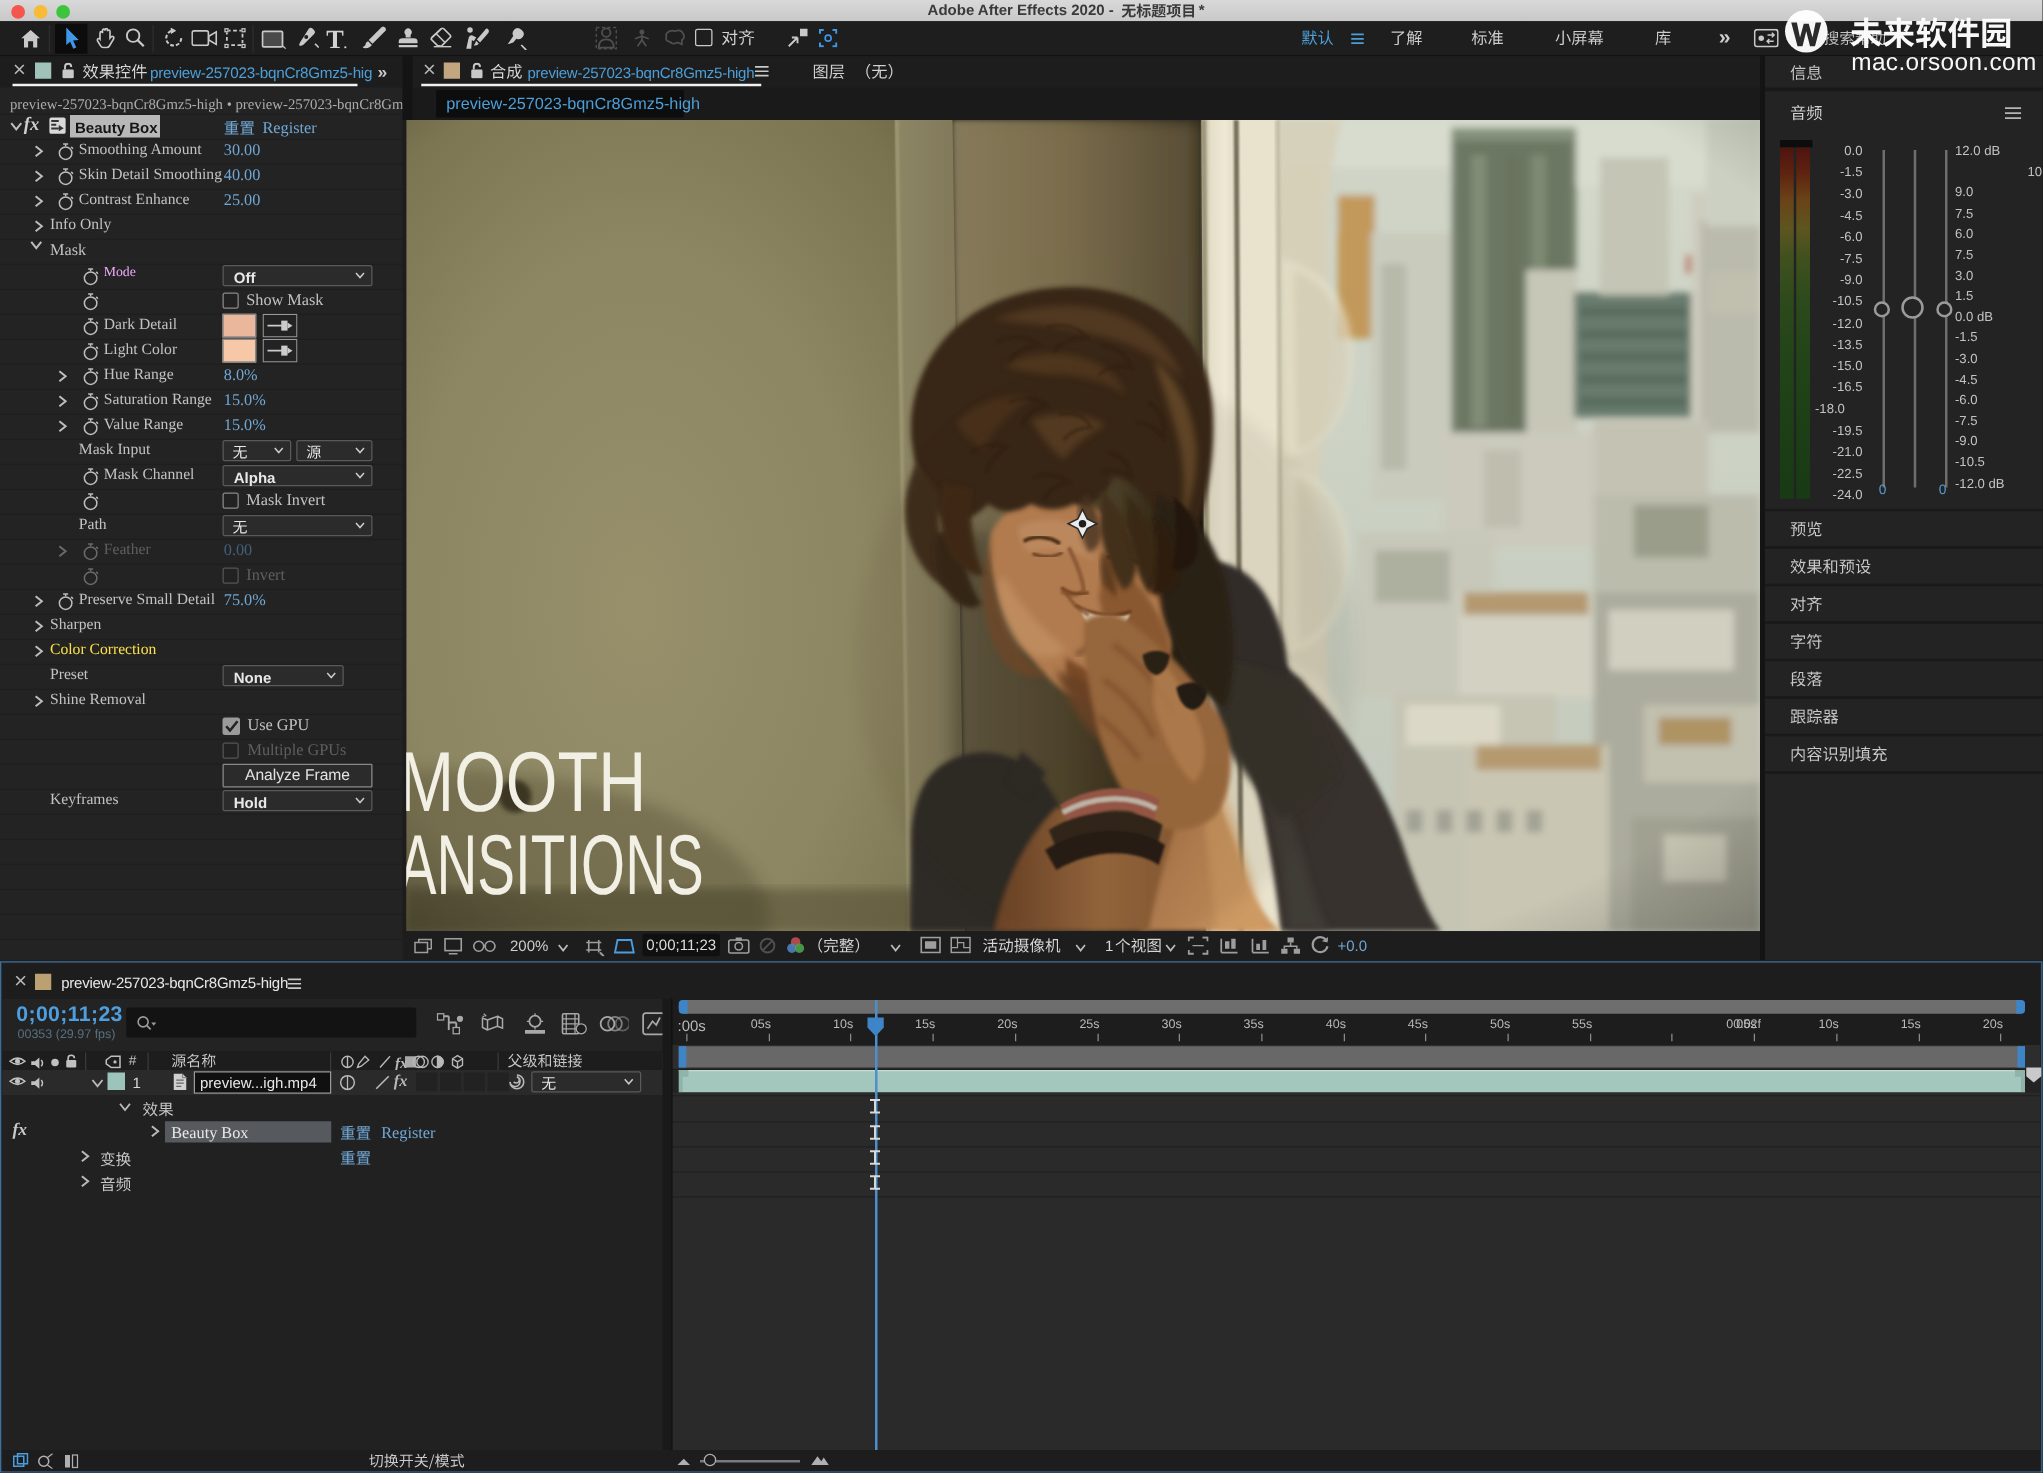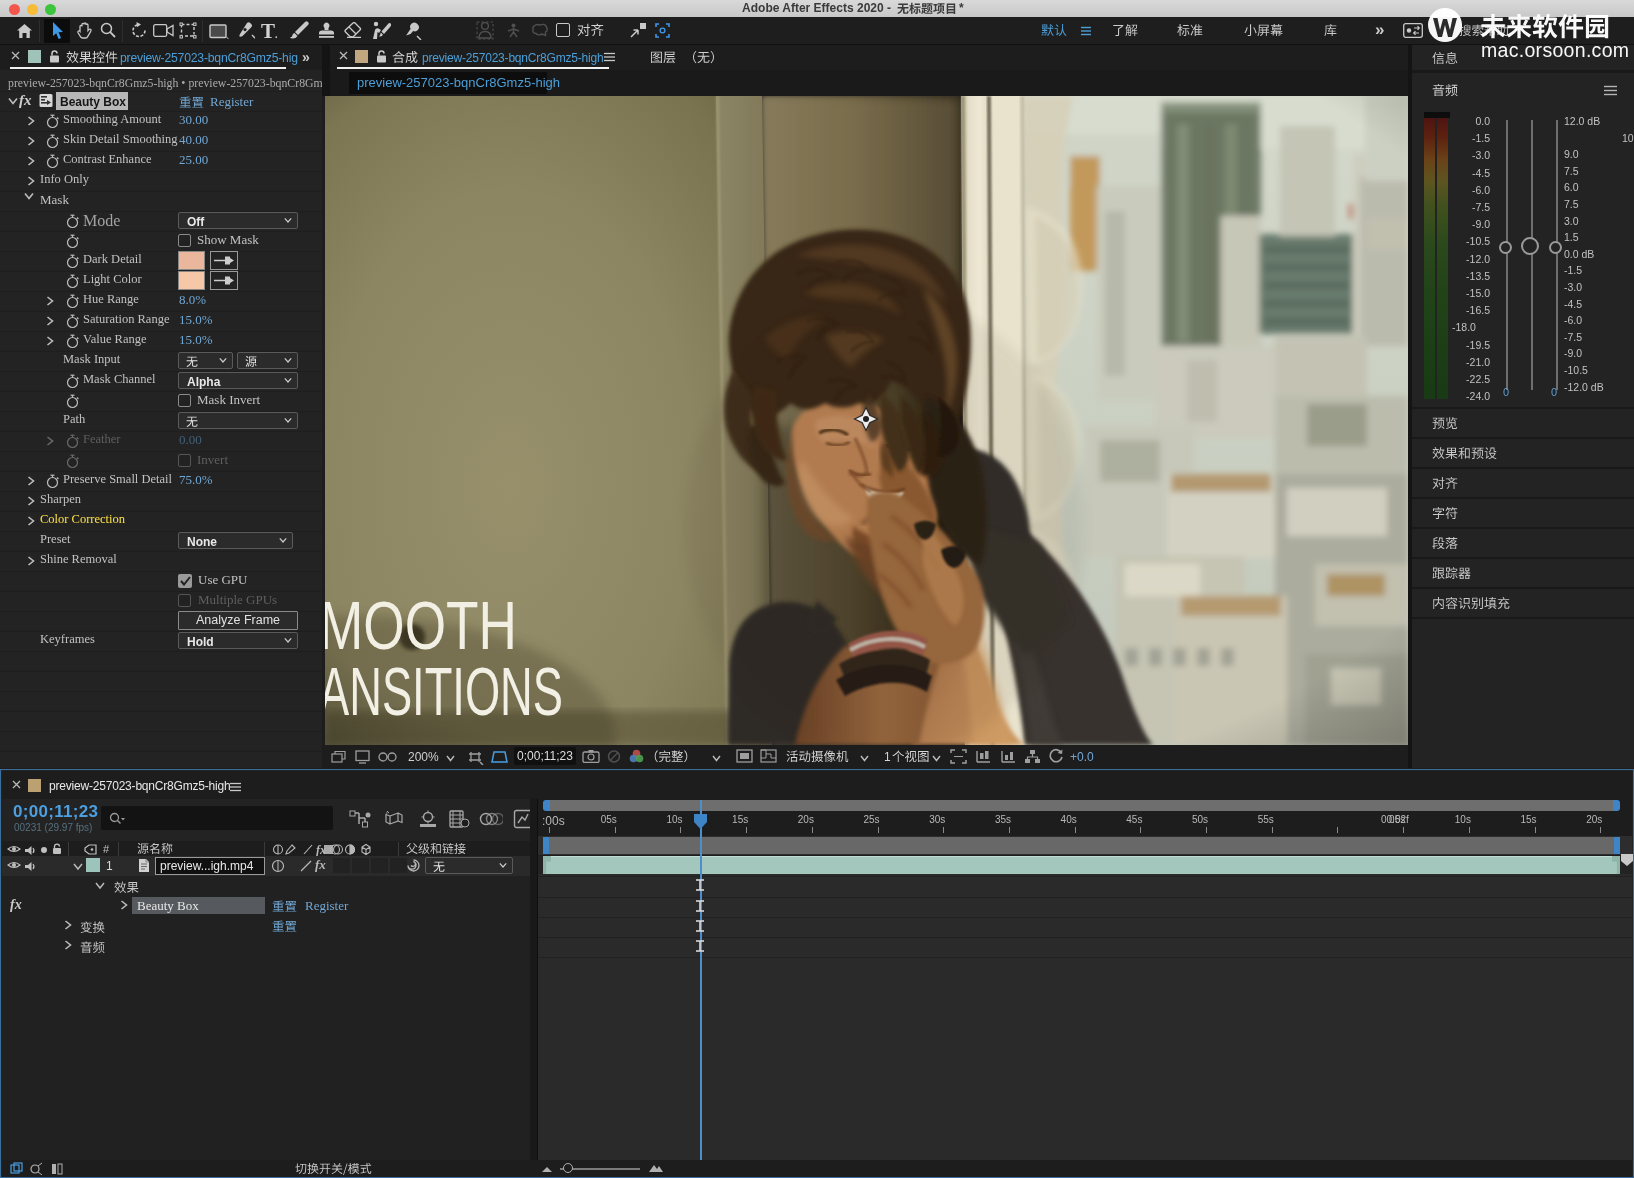--- a/index.html
+++ b/index.html
@@ -297,21 +297,21 @@
     </svg>
     <div class="abs serif" style="left:40px;top:192px;color:#c2c2c2;font-size:13px">Mask</div>
     <svg class="abs" style="left:66px;top:214px" width="13" height="15" viewBox="0 0 13 15">
       <g stroke="#bdbdbd" stroke-width="1.2" fill="none">
         <circle cx="6.5" cy="8.5" r="5"></circle>
         <line x1="4.5" y1="1.2" x2="8.5" y2="1.2"></line>
         <line x1="6.5" y1="1.2" x2="6.5" y2="3"></line>
         <line x1="11" y1="3.5" x2="12.4" y2="5"></line>
       </g>
     </svg>
-    <div class="abs serif" style="left:83px;top:212px;color:#a3a3a3;font-size:16px;white-space:nowrap">Mode</div>
+    <div class="abs serif" style="left:83px;top:212px;color:#f0abfc;font-size:11px;white-space:nowrap">Mode</div>
     <div class="dd" style="left:178px;top:212px;width:120px;height:17px">
       <span class="lab">Off</span>
       <svg class="chev" viewBox="0 0 10 8">
         <path d="M1 2 L5 6.5 L9 2" stroke="#cccccc" stroke-width="1.5" fill="none"></path>
       </svg>
     </div>
     <svg class="abs" style="left:66px;top:234px" width="13" height="15" viewBox="0 0 13 15">
       <g stroke="#bdbdbd" stroke-width="1.2" fill="none">
         <circle cx="6.5" cy="8.5" r="5"></circle>
         <line x1="4.5" y1="1.2" x2="8.5" y2="1.2"></line>
@@ -487,21 +487,21 @@
     <div class="abs serif" style="left:179px;top:472px;color:#71a7d4;font-size:13px">75.0%</div>
     <svg class="abs" style="left:27px;top:496px" width="8" height="10" viewBox="0 0 8 10">
       <path d="M1.5 1 L6.5 5 L1.5 9" stroke="#bdbdbd" stroke-width="1.6" fill="none"></path>
     </svg>
     <div class="abs serif" style="left:40px;top:492px;color:#c2c2c2;font-size:12.5px;white-space:nowrap">Sharpen</div>
     <svg class="abs" style="left:27px;top:516px" width="8" height="10" viewBox="0 0 8 10">
       <path d="M1.5 1 L6.5 5 L1.5 9" stroke="#bdbdbd" stroke-width="1.6" fill="none"></path>
     </svg>
     <div class="abs serif" style="left:40px;top:512px;color:#fde047;font-size:12.5px;white-space:nowrap">Color Correction</div>
     <div class="abs serif" style="left:40px;top:532px;color:#c2c2c2;font-size:12.5px;white-space:nowrap">Preset</div>
-    <div class="dd" style="left:178px;top:532px;width:115px;height:17px">
+    <div class="dd" style="left:178px;top:532px;width:97px;height:17px">
       <span class="lab">None</span>
       <svg class="chev" viewBox="0 0 10 8">
         <path d="M1 2 L5 6.5 L9 2" stroke="#cccccc" stroke-width="1.5" fill="none"></path>
       </svg>
     </div>
     <svg class="abs" style="left:27px;top:556px" width="8" height="10" viewBox="0 0 8 10">
       <path d="M1.5 1 L6.5 5 L1.5 9" stroke="#bdbdbd" stroke-width="1.6" fill="none"></path>
     </svg>
     <div class="abs serif" style="left:40px;top:552px;color:#c2c2c2;font-size:12.5px;white-space:nowrap">Shine Removal</div>
     <div class="abs" style="left:178px;top:574px;width:14px;height:14px;background:#9a9a9a;border-radius:2px"></div>
@@ -925,21 +925,21 @@
     <div class="abs" style="left:49px;top:779px;color:#e8e8e8;font-size:12px;letter-spacing:-0.2px;white-space:nowrap">preview-257023-bqnCr8Gmz5-high</div>
     <svg class="abs" style="left:230px;top:782px" width="11" height="10" viewBox="0 0 11 10">
       <g stroke="#c9c9c9" stroke-width="1.3">
         <line x1="0" y1="1.5" x2="11" y2="1.5"></line>
         <line x1="0" y1="5" x2="11" y2="5"></line>
         <line x1="0" y1="8.5" x2="11" y2="8.5"></line>
       </g>
     </svg>
     <div class="abs" style="left:2px;top:799px;width:1630px;height:361px;background:#232323"></div>
     <div class="abs" style="left:13px;top:802px;color:#4d9fe0;font-size:17px;font-weight:bold;letter-spacing:0.3px">0;00;11;23</div>
-    <div class="abs" style="left:14px;top:822px;color:#56707f;font-size:10px">00231 (29.97 fps)</div>
+    <div class="abs" style="left:14px;top:822px;color:#56707f;font-size:10px">00353 (29.97 fps)</div>
     <div class="abs" style="left:101px;top:806px;width:232px;height:24px;background:#131313;border-radius:2px"></div>
     <svg class="abs" style="left:109px;top:812px" width="16" height="13" viewBox="0 0 16 13">
       <circle cx="5.5" cy="5.5" r="4" fill="none" stroke="#9a9a9a" stroke-width="1.3"></circle>
       <line x1="8.5" y1="8.5" x2="11.5" y2="11.5" stroke="#9a9a9a" stroke-width="1.4"></line>
       <path d="M12 6 l4 0 l-2 2.5 Z" fill="#9a9a9a"></path>
     </svg>
     <svg class="abs" style="left:349px;top:810px" width="22" height="18" viewBox="0 0 22 18">
       <path d="M3 3 L10 3 M10 3 L10 14 M10 8 L16 8 M16 8 L16 14" stroke="#a8a8a8" stroke-width="1.5" fill="none"></path>
       <rect x="1" y="1" width="5" height="5" fill="#1d1d1d" stroke="#a8a8a8"></rect>
       <rect x="13.5" y="12" width="5" height="5" fill="#1d1d1d" stroke="#a8a8a8"></rect>

